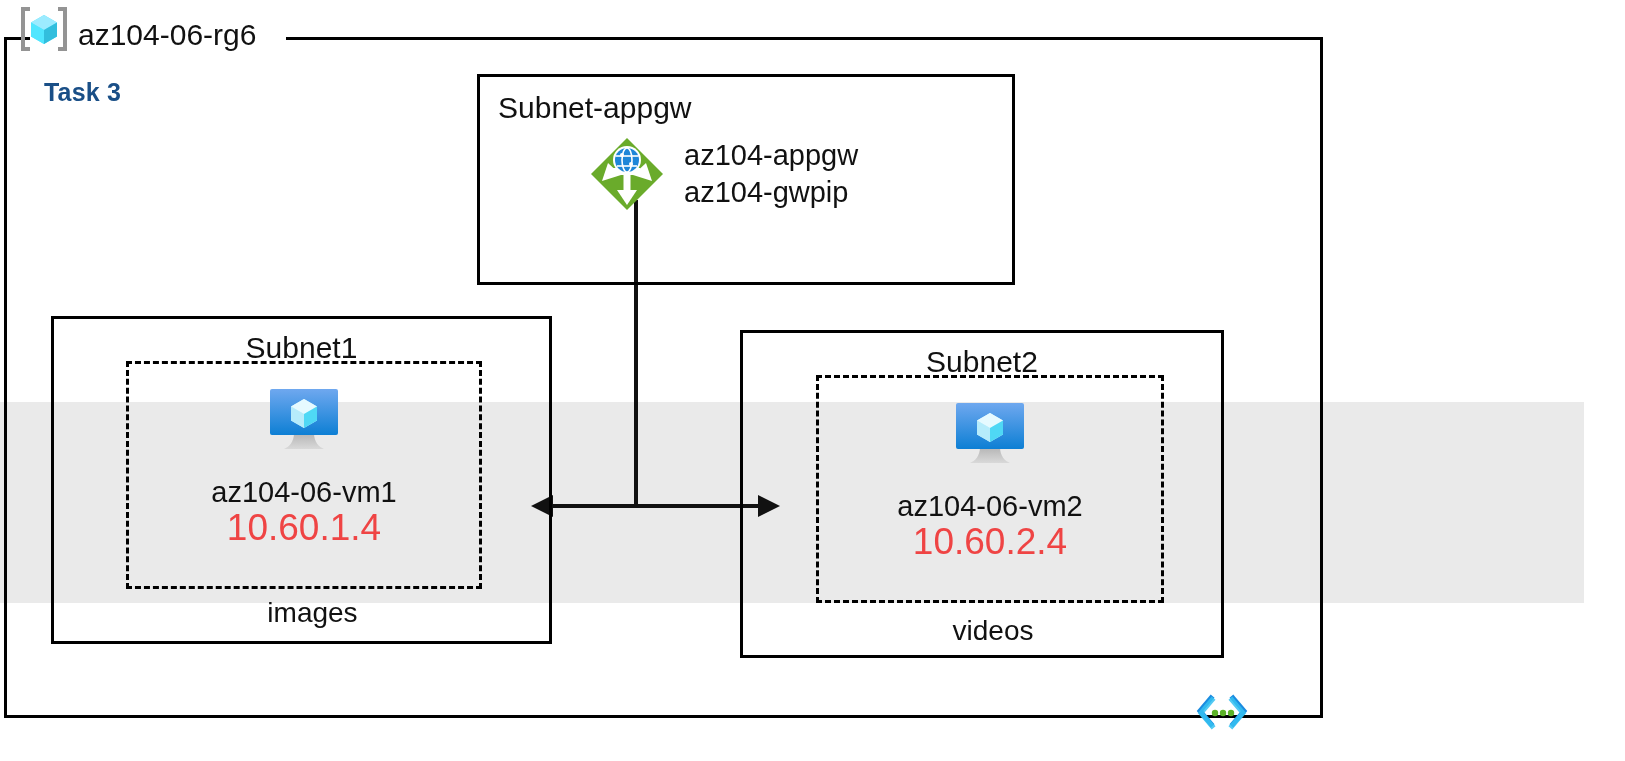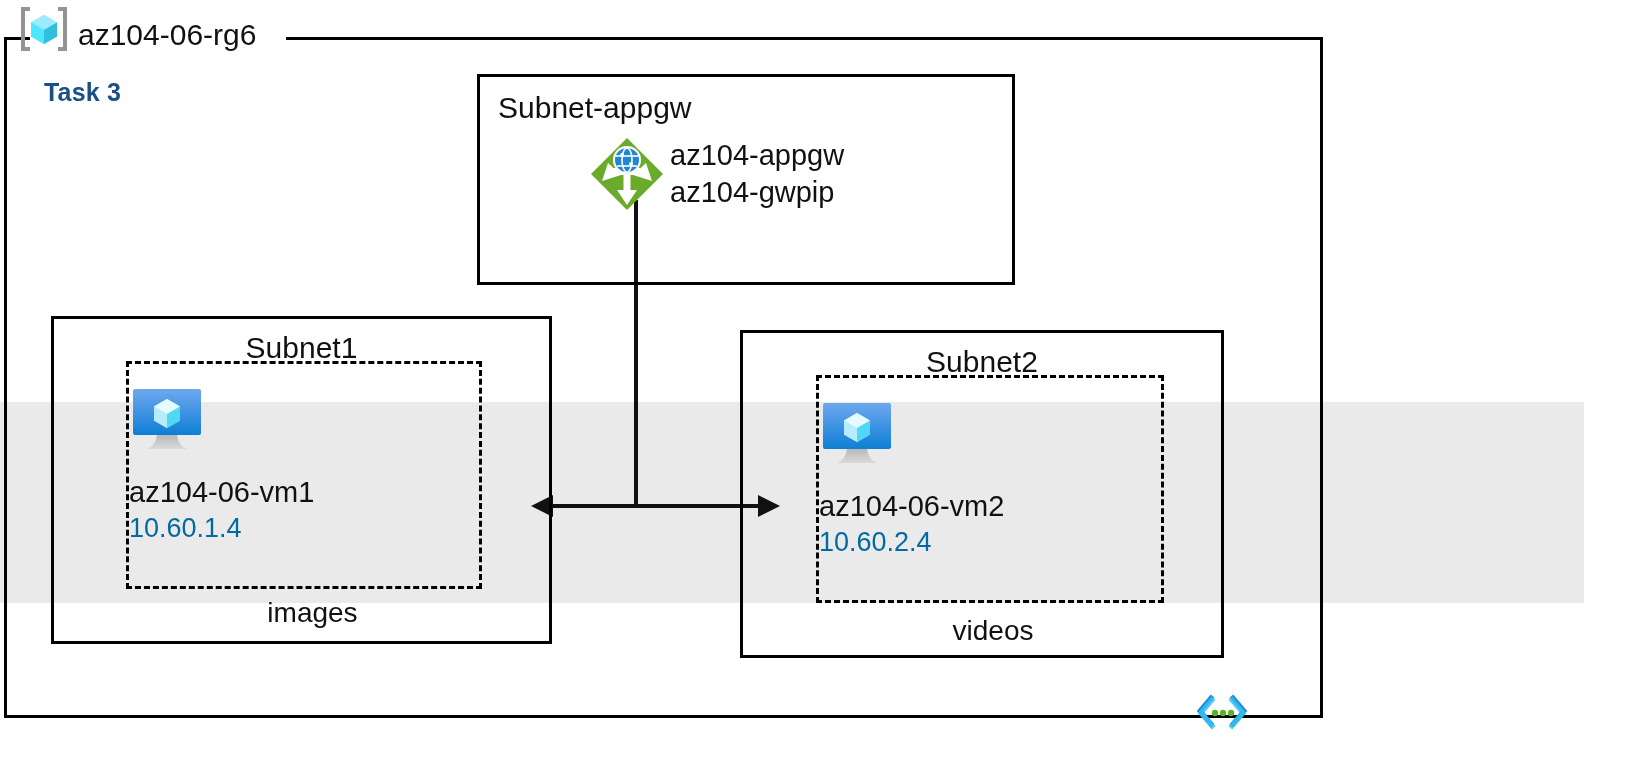--- a/index.html
+++ b/index.html
@@ -88,43 +88,43 @@
     border:3px dashed #000;
     box-sizing:border-box;
     background:transparent;
     z-index:6;
   }
   .dashed1{left:72px;top:42px;width:356px;height:228px;}
   .dashed2{left:73px;top:42px;width:348px;height:228px;}
 
   .vm-wrap{
     position:absolute;left:0;right:0;top:22px;
-    display:flex;flex-direction:column;align-items:flex-start;
+    display:flex;flex-direction:column;align-items:center;
     z-index:7;
   }
   .vm-icon{width:76px;height:68px;display:block;}
   .vm-name{
     font-size:29px;line-height:36px;color:#111;margin-top:20px;white-space:nowrap;
   }
   .vm-ip{
-    font-size:27px;line-height:36px;color:#0369a1;white-space:nowrap;
+    font-size:37px;line-height:36px;color:#ef4444;white-space:nowrap;
   }
   .storage-label{
     position:absolute;left:0;right:0;
     text-align:center;font-size:28px;line-height:32px;color:#111;
     z-index:7;
     padding-left:22px;
   }
   .storage1{top:278px;}
   .storage2{top:282px;}
 
   
   .appgw-node{
     position:absolute;left:108px;top:58px;
-    display:flex;align-items:center;gap:4px;
+    display:flex;align-items:center;gap:18px;
     z-index:7;
   }
   .appgw-icon{width:78px;height:78px;display:block;}
   .appgw-labels{display:flex;flex-direction:column;}
   .appgw-labels span{font-size:29px;line-height:37px;color:#111;white-space:nowrap;}
 
   
   .conn-vert{
     left:634px;top:200px;width:4px;height:306px;
     background:#111;z-index:4;

